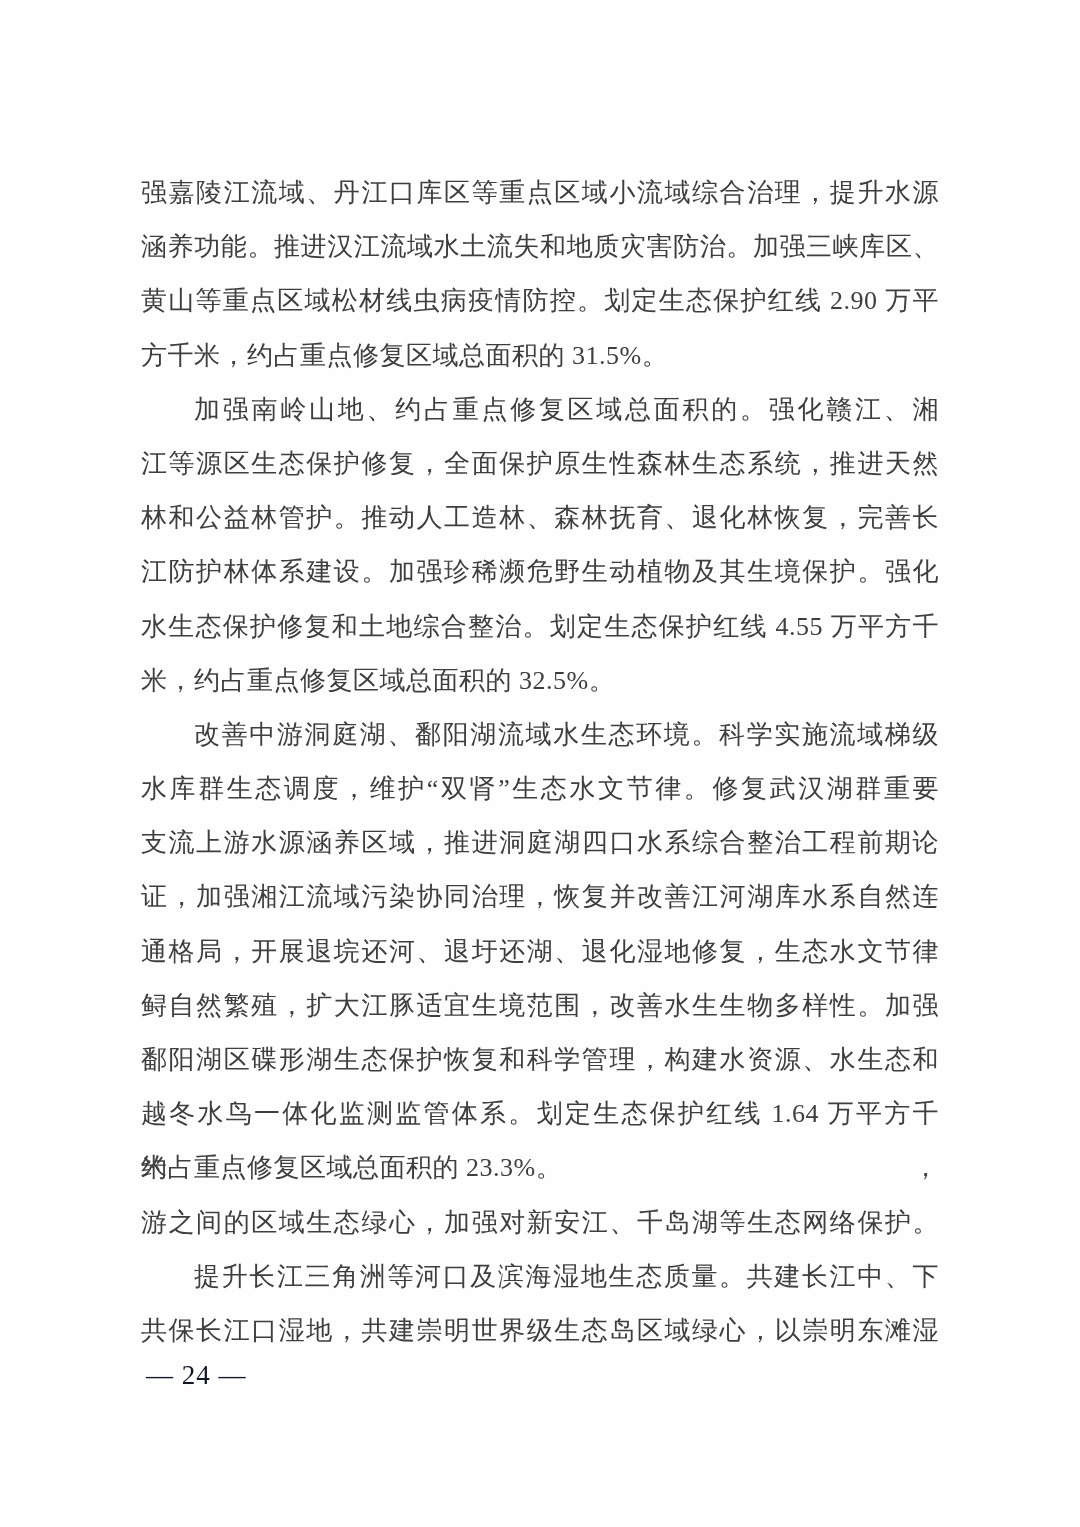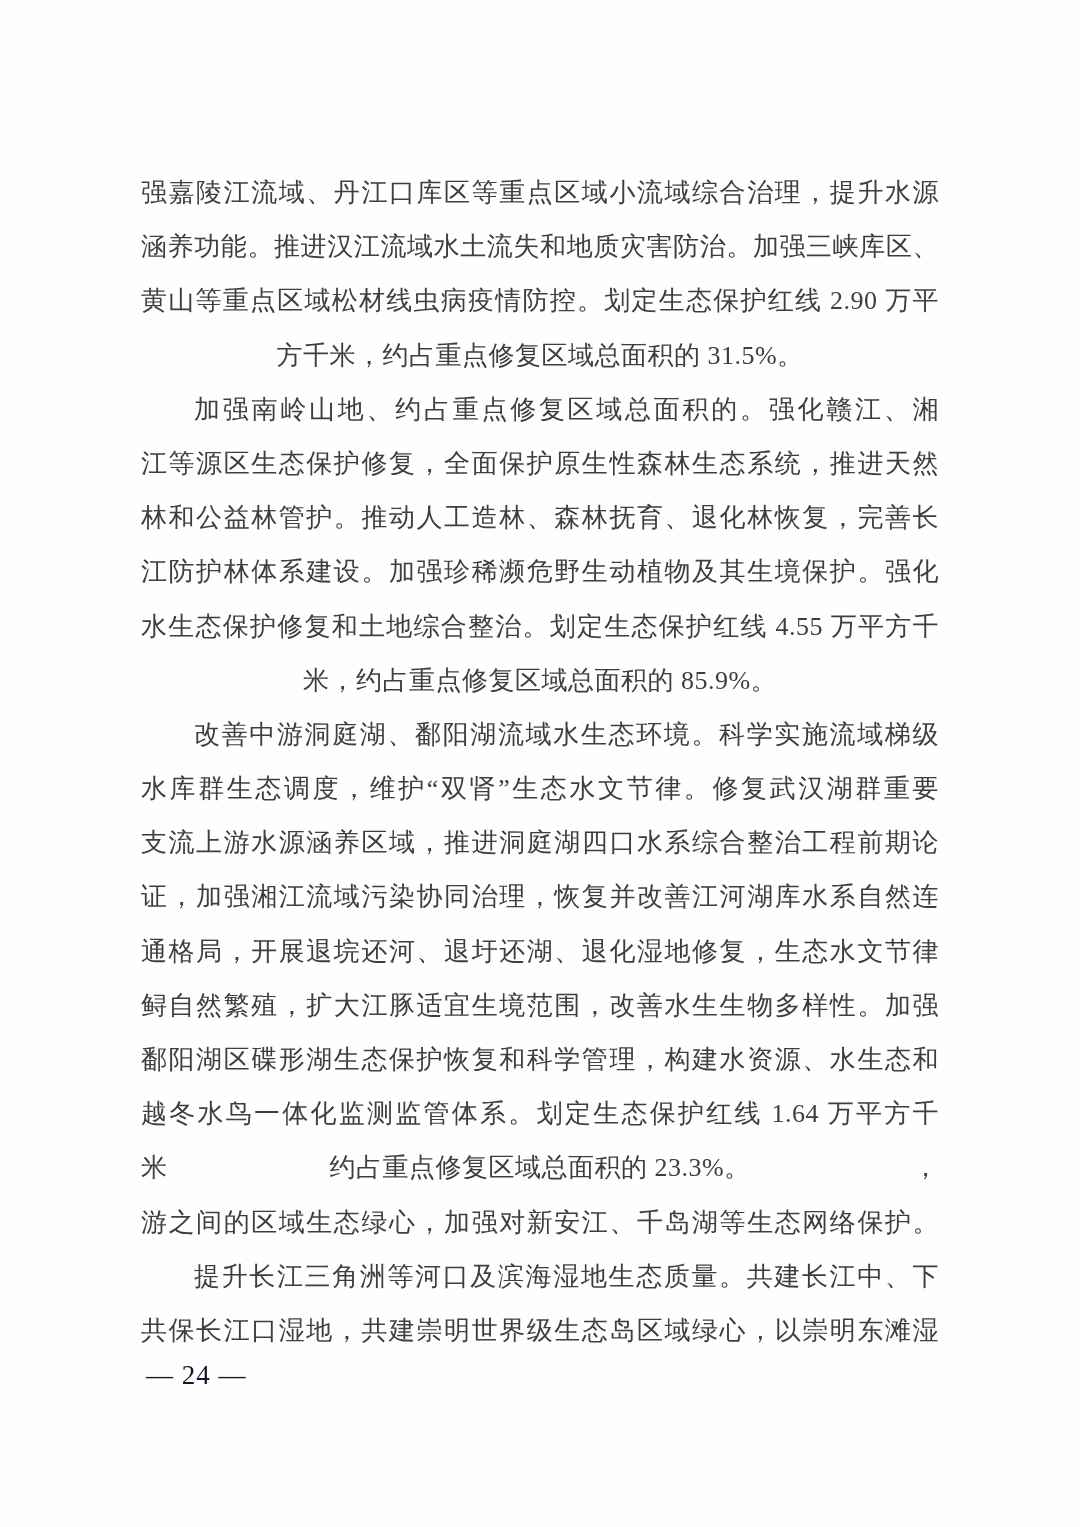--- a/index.html
+++ b/index.html
@@ -36,21 +36,21 @@
   
   .line.fill {
     white-space: normal;
     text-align: justify;
     text-align-last: justify;
     text-justify: inter-character;
   }
   
   .line.end {
     white-space: normal;
-    text-align: center;
+    text-align: left;
   }
   
   .line.indent {
     text-indent: 53px;
   }
   .page-footer {
     position: absolute;
     left: 146px;
     top: 1353px;
     font-size: 27px;
@@ -72,21 +72,21 @@
       <div class="line fill">黄山等重点区域松材线虫病疫情防控。划定生态保护红线 2.90 万平</div>
       <div class="line end">方千米，约占重点修复区域总面积的 31.5%。</div>
     </section>
 
     <section class="para">
       <div class="line fill indent">加强南岭山地、约占重点修复区域总面积的。强化赣江、湘</div>
       <div class="line fill">江等源区生态保护修复，全面保护原生性森林生态系统，推进天然</div>
       <div class="line fill">林和公益林管护。推动人工造林、森林抚育、退化林恢复，完善长</div>
       <div class="line fill">江防护林体系建设。加强珍稀濒危野生动植物及其生境保护。强化</div>
       <div class="line fill">水生态保护修复和土地综合整治。划定生态保护红线 4.55 万平方千</div>
-      <div class="line end">米，约占重点修复区域总面积的 85.9%。</div>
+      <div class="line end">米，约占重点修复区域总面积的 32.5%。</div>
     </section>
 
     <section class="para">
       <div class="line fill indent">改善中游洞庭湖、鄱阳湖流域水生态环境。科学实施流域梯级</div>
       <div class="line fill">水库群生态调度，维护“双肾”生态水文节律。修复武汉湖群重要</div>
       <div class="line fill">支流上游水源涵养区域，推进洞庭湖四口水系综合整治工程前期论</div>
       <div class="line fill">证，加强湘江流域污染协同治理，恢复并改善江河湖库水系自然连</div>
       <div class="line fill">通格局，开展退垸还河、退圩还湖、退化湿地修复，生态水文节律</div>
       <div class="line fill">鲟自然繁殖，扩大江豚适宜生境范围，改善水生生物多样性。加强</div>
       <div class="line fill">鄱阳湖区碟形湖生态保护恢复和科学管理，构建水资源、水生态和</div>

